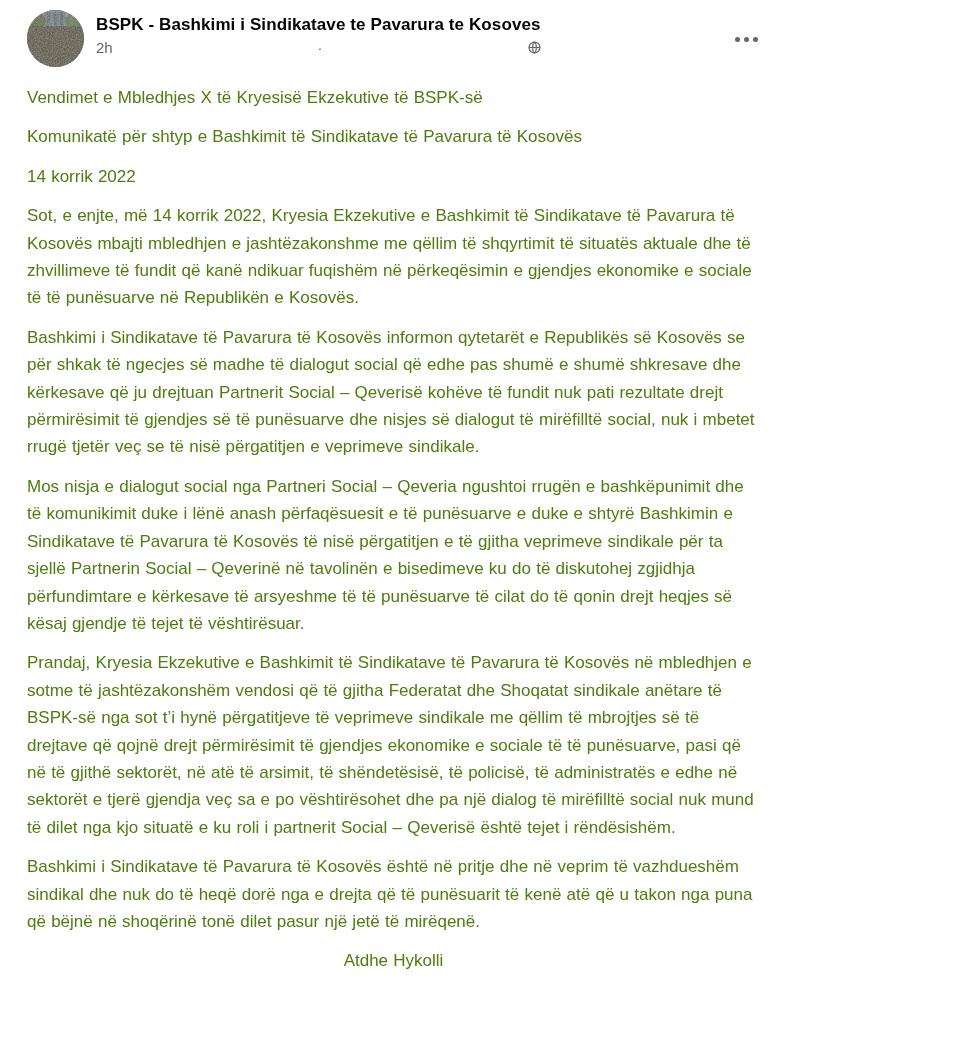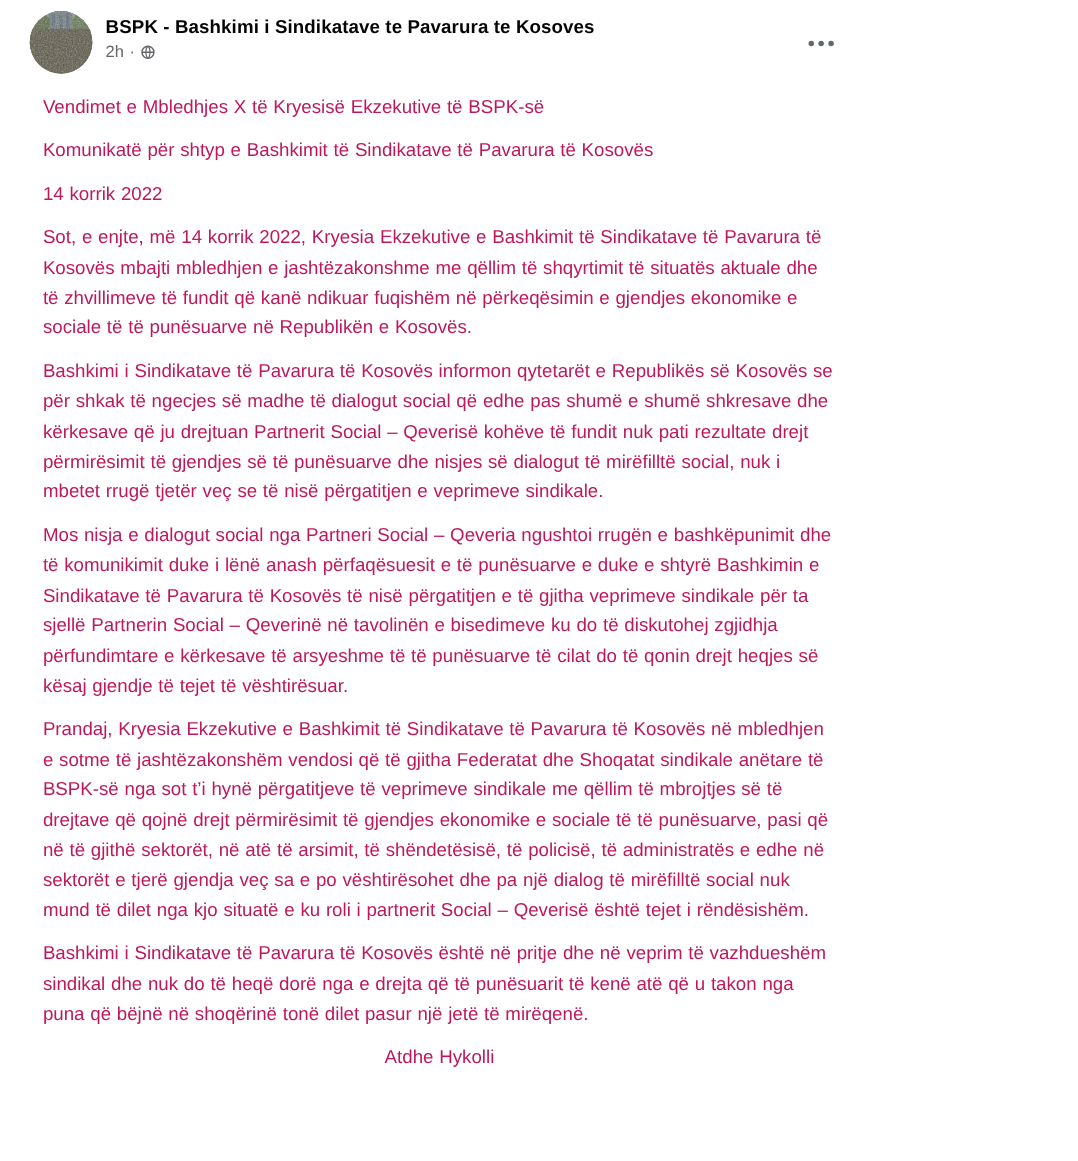--- a/index.html
+++ b/index.html
@@ -46,20 +46,21 @@
     cursor: pointer;
   }
   .meta-row {
     margin-top: 5px;
     display: flex;
     align-items: center;
     gap: 5px;
     font-size: 15px;
     color: #65676b;
     line-height: 1;
+    justify-content: space-between;
   }
   .meta-time { cursor: pointer; }
   .meta-sep { color: #65676b; }
   .globe { display: inline-flex; align-items: center; }
   .more-btn {
     position: absolute;
     top: 24px;
     right: 20px;
     width: 36px;
     height: 30px;
@@ -76,24 +77,24 @@
   .more-btn .dot {
     width: 5px;
     height: 5px;
     border-radius: 50%;
     background: #606770;
   }
   .post-body {
     margin-top: 17px;
   }
   .post-body p {
-    margin: 0 0 12px 12px;
+    margin: 0 0 12px 0;
     font-size: 17px;
     line-height: 27.4px;
-    color: #be185d;
+    color: #4d7c0f;
     word-spacing: 0.5px;
   }
   .post-body p:last-child { margin-bottom: 0; text-align: center; }
 </style>
 </head>
 <body>
 
 <div class="post">
 
   <div class="post-header">

